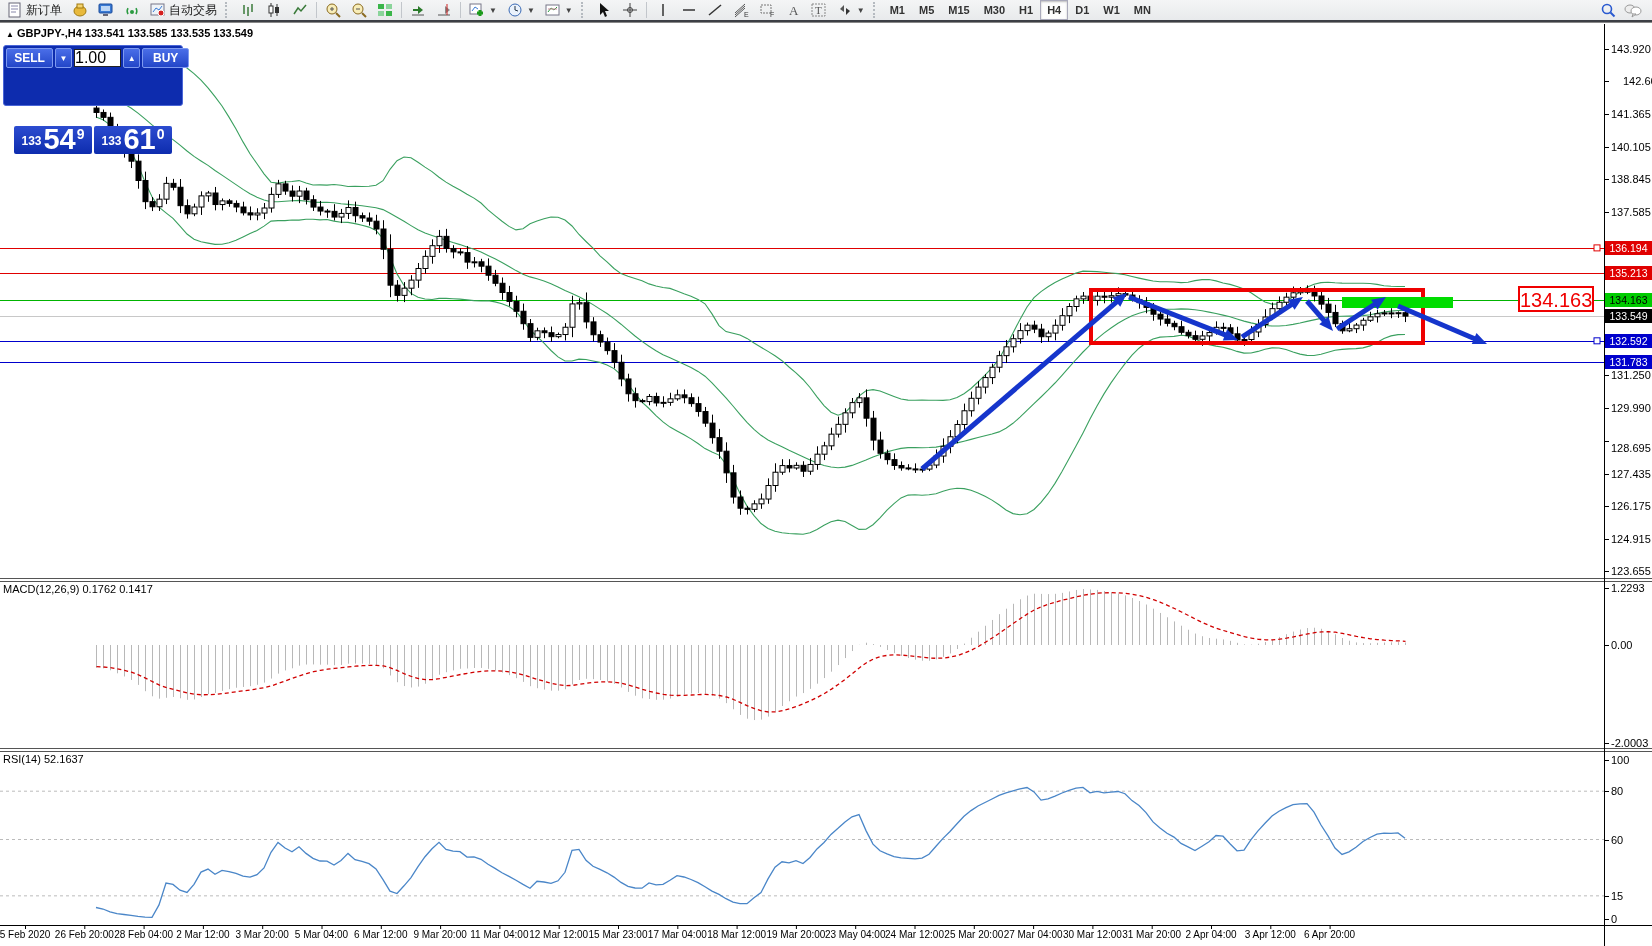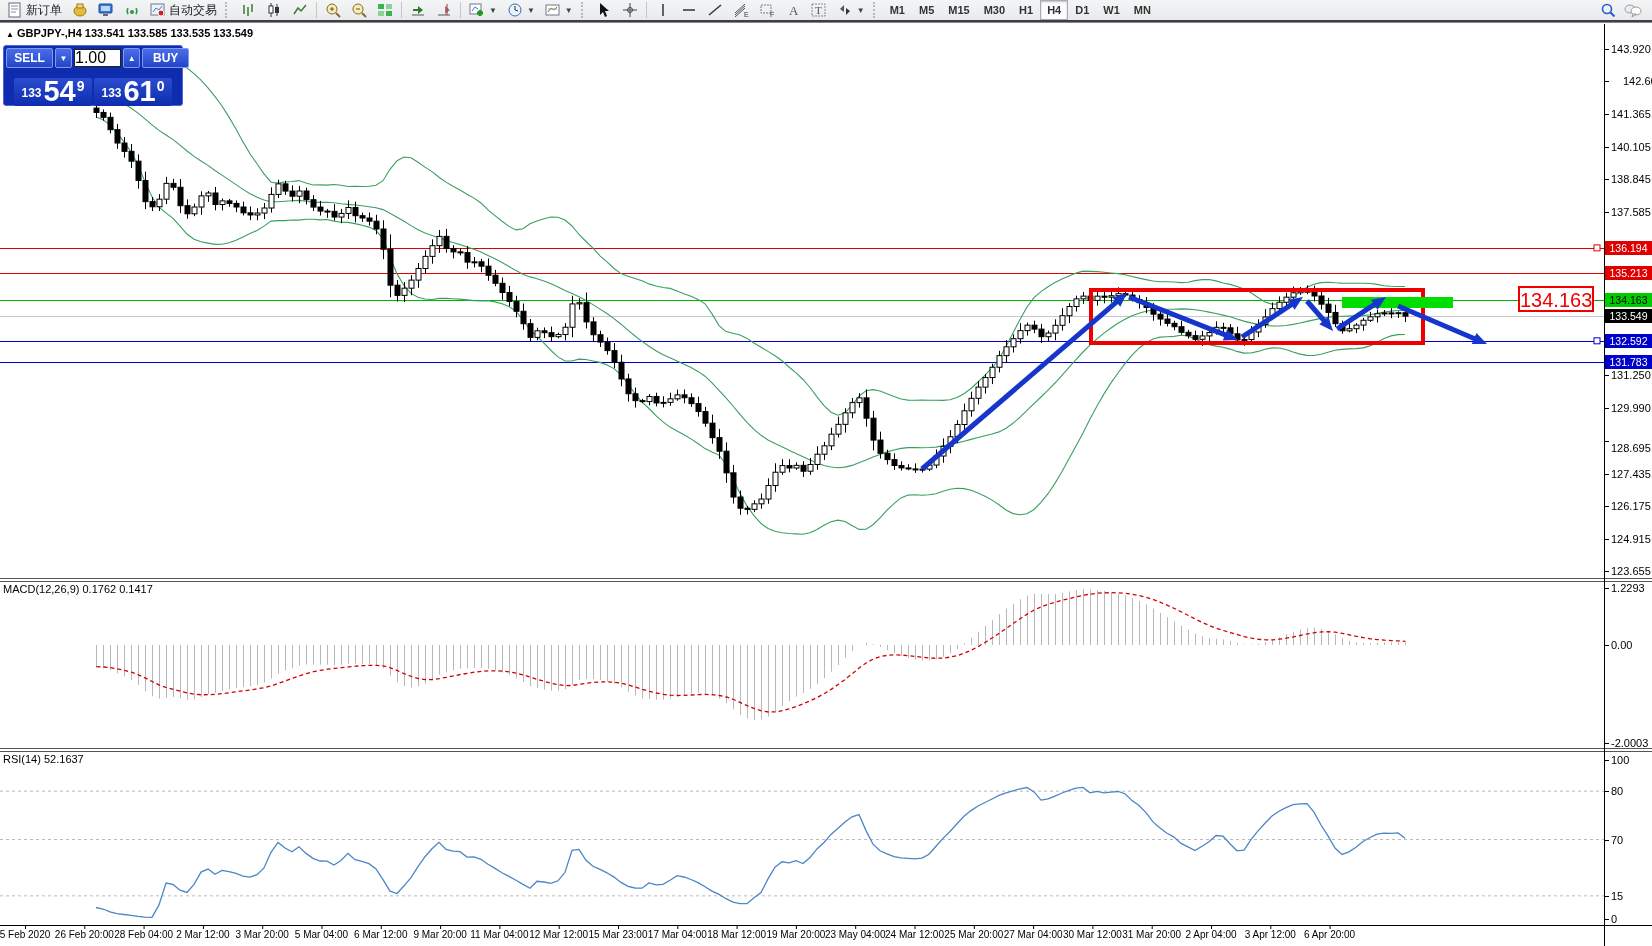--- a/index.html
+++ b/index.html
@@ -21,21 +21,21 @@
   #symbol-line{left:6px;top:27px;font-size:11px;font-weight:bold;color:#000;z-index:12;}
   
   #ocp{left:3px;top:45px;width:180px;height:61px;background:#0d2cae;border:1px solid #4a66d8;border-radius:3px;z-index:20;
        display:flex;flex-direction:column;box-sizing:border-box;}
   .ocp-r1{display:flex;align-items:center;height:22px;gap:2px;padding:2px 2px 0 2px;box-sizing:border-box;}
   .ocp-btn{flex:0 0 45px;height:18px;background:linear-gradient(#4a6ee8,#2346c8);border:1px solid #7e9af0;border-radius:2px;
        color:#fff;font-size:12px;font-weight:bold;display:flex;align-items:center;justify-content:center;}
   .ocp-spin{flex:0 0 15px;height:18px;background:linear-gradient(#4a6ee8,#2346c8);border:1px solid #7e9af0;border-radius:2px;
        color:#fff;font-size:8px;display:flex;align-items:center;justify-content:center;}
   .ocp-vol{flex:1;height:18px;background:#fff;border:1px solid #222;color:#000;font-size:16px;text-align:right;padding-right:14px;display:flex;align-items:center;justify-content:flex-end;box-sizing:border-box;}
-  .ocp-r2{display:flex;flex:1;gap:2px;padding:10px;box-sizing:border-box;}
+  .ocp-r2{display:flex;flex:1;gap:2px;padding:10px;box-sizing:border-box;margin-top:48px;}
   .ocp-price{flex:1;background:linear-gradient(#2c4cd0,#0d2cae);border-radius:2px;color:#fff;display:flex;align-items:flex-end;justify-content:center;padding-bottom:2px;}
   .pp-sm{font-size:12px;font-weight:bold;margin:0 2px 4px 0;}
   .pp-big{font-size:29px;font-weight:bold;line-height:26px;}
   .pp-sup{font-size:14px;font-weight:bold;margin:0 0 10px 1px;}
   
   .tick-label{position:absolute;left:1611px;font-size:11px;color:#000;z-index:8;}
   .badge{position:absolute;left:1605px;width:47px;height:14px;font-size:10.5px;line-height:14px;text-align:center;z-index:9;}
   .time-label{position:absolute;top:929px;font-size:10px;color:#000;transform:translateX(-50%);z-index:8;white-space:nowrap;}
   .ind-label{font-size:11px;color:#000;z-index:12;}
   
@@ -972,21 +972,21 @@
       <div class="tick-label" style="top: 435px; margin-top: 7px;">128.695</div>
       <div class="tick-label" style="top: 468px;">127.435</div>
       <div class="tick-label" style="top: 500px;">126.175</div>
       <div class="tick-label" style="top: 533px;">124.915</div>
       <div class="tick-label" style="top: 565px;">123.655</div>
       <div class="tick-label" style="top: 582px;">1.2293</div>
       <div class="tick-label" style="top: 639px;">0.00</div>
       <div class="tick-label" style="top: 737px;">-2.0003</div>
       <div class="tick-label" style="top: 754px;">100</div>
       <div class="tick-label" style="top: 785px;">80</div>
-      <div class="tick-label" style="top: 834px;">70</div>
+      <div class="tick-label" style="top: 834px;">60</div>
       <div class="tick-label" style="top: 890px;">15</div>
       <div class="tick-label" style="top: 913px;">0</div>
       <div class="badge" style="top: 241px; background: rgb(224, 0, 0); color: rgb(255, 255, 255);">136.194</div>
       <div class="badge" style="top: 266px; background: rgb(224, 0, 0); color: rgb(255, 255, 255);">135.213</div>
       <div class="badge" style="top: 293px; background: rgb(0, 204, 0); color: rgb(0, 0, 0);">134.163</div>
       <div class="badge" style="top: 309px; background: rgb(0, 0, 0); color: rgb(255, 255, 255);">133.549</div>
       <div class="badge" style="top: 334px; background: rgb(0, 0, 204); color: rgb(255, 255, 255);">132.592</div>
       <div class="badge" style="top: 355px; background: rgb(0, 0, 204); color: rgb(255, 255, 255);">131.783</div>
     </div>
   <div id="time-axis">

